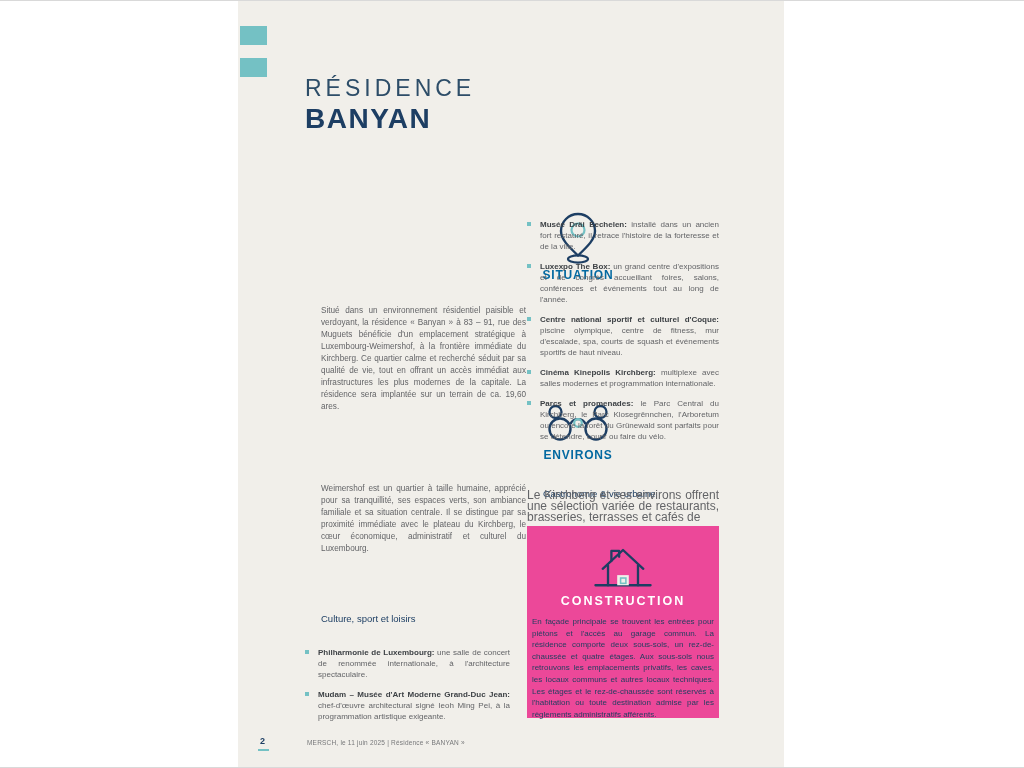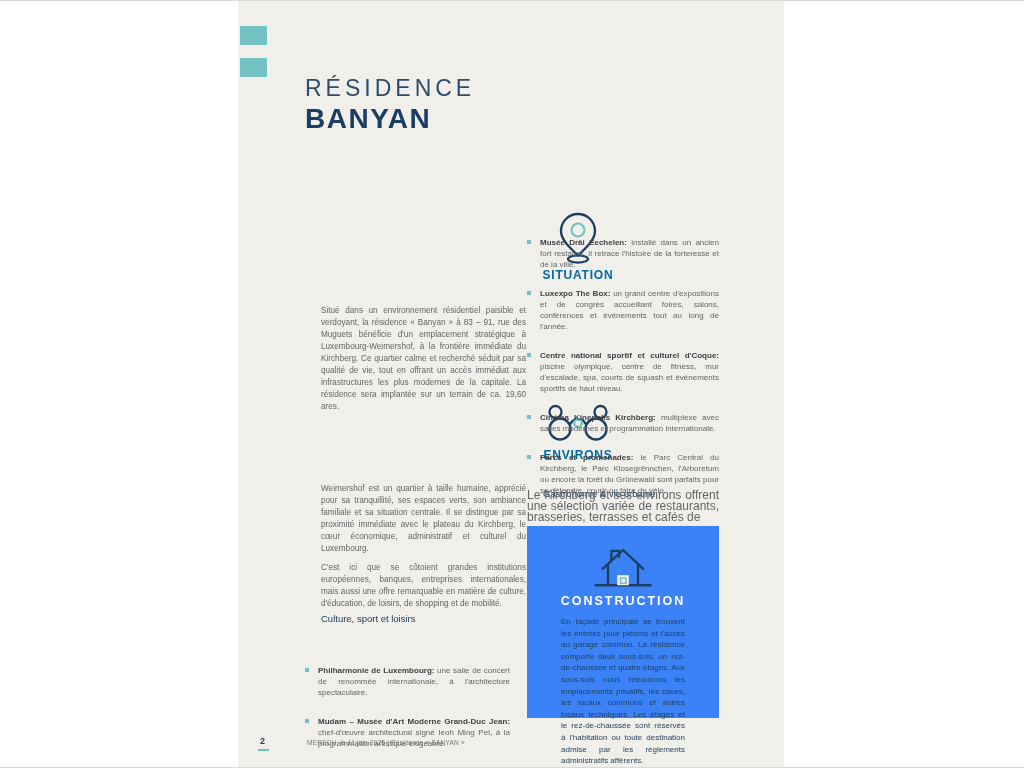--- a/index.html
+++ b/index.html
@@ -21,26 +21,26 @@
   .colR{left:289px;width:192px;}
 
   .icon-wrap{display:flex;justify-content:center;width:100%;}
   .sec-title{width:100%;text-align:center;font-size:12px;font-weight:700;letter-spacing:0.8px;color:#0369a1;}
 
   .body-txt{font-size:8.2px;line-height:12px;color:#636467;text-align:justify;margin:16px;}
   .body-txt-r{font-size:12px;line-height:11px;color:#636467;text-align:justify;margin:0;}
 
   .sub-head{font-size:9.5px;font-weight:400;color:#1d3e63;margin:16px;}
 
-  .bullet{display:flex;align-items:flex-start;margin-bottom:9px;margin-top:18px;}
+  .bullet{display:flex;align-items:flex-start;margin-bottom:9px;}
   .bullet .sq{flex:0 0 auto;width:4px;height:4px;background:#74c1c4;margin-top:3px;margin-right:9px;}
   .bullet p{margin:0;font-size:8px;line-height:11px;color:#636467;text-align:justify;}
   .bullet p b{color:#3e4246;}
 
-  .construction{left:289px;top:525px;width:192px;height:192px;background:#3b82f6;box-sizing:border-box;padding:11px 30px;}
+  .construction{left:289px;top:525px;width:192px;height:192px;background:#ec4899;box-sizing:border-box;padding:11px 1px;}
   .construction .icon-wrap{margin-top:2px;}
   .construction .c-title{text-align:center;color:#ffffff;font-weight:700;font-size:12.5px;letter-spacing:2px;margin:5px 0 8px 0;}
   .construction .c-body{font-size:8px;line-height:11.6px;color:#1d3e5e;text-align:justify;margin:4px;}
 
   .footer-num{left:22px;top:735px;font-size:9px;font-weight:700;color:#1d3e63;}
   .footer-num-line{left:20px;top:748px;width:11px;height:2px;background:#74c1c4;}
   .footer-txt{left:69px;top:738px;font-size:6.5px;color:#77787a;letter-spacing:0.2px;}
 </style>
 </head>
 <body>
@@ -71,21 +71,20 @@
         <circle cx="9.5" cy="10" r="6" fill="none" stroke="#1d3e63" stroke-width="2.3"></circle>
         <circle cx="54.5" cy="10" r="6" fill="none" stroke="#1d3e63" stroke-width="2.3"></circle>
         <circle cx="14" cy="27" r="10.5" fill="none" stroke="#1d3e63" stroke-width="2.4"></circle>
         <circle cx="50" cy="27" r="10.5" fill="none" stroke="#1d3e63" stroke-width="2.4"></circle>
         <path d="M24.5 22 C27 15.5 37 15.5 39.5 22" fill="none" stroke="#1d3e63" stroke-width="2.4"></path>
         <circle cx="32" cy="21" r="3.8" fill="none" stroke="#74c1c4" stroke-width="2.2"></circle>
       </svg>
     </div>
     <div class="abs colL sec-title" style="top:447px;">ENVIRONS</div>
     <p class="abs colL body-txt" style="top:466px;">Weimershof est un quartier à taille humaine, apprécié pour sa tranquillité, ses espaces verts, son ambiance familiale et sa situation centrale. Il se distingue par sa proximité immédiate avec le plateau du Kirchberg, le cœur économique, administratif et culturel du Luxembourg.</p>
-    <p class="abs colL body-txt" style="top:545px;">C'est ici que se côtoient grandes institutions européennes, banques, entreprises internationales, mais aussi une offre remarquable en matière de culture, d'éducation, de loisirs, de shopping et de mobilité.</p>
 
     <h3 class="abs colL sub-head" style="top:596px;">Culture, sport et loisirs</h3>
 
     <div class="abs colL" style="top:646px;">
       <div class="bullet">
         <span class="sq"></span>
         <p><b>Philharmonie de Luxembourg:</b><span> une salle de concert de renommée internationale, à l'architecture spectaculaire.</span></p>
       </div>
       <div class="bullet">
         <span class="sq"></span>

